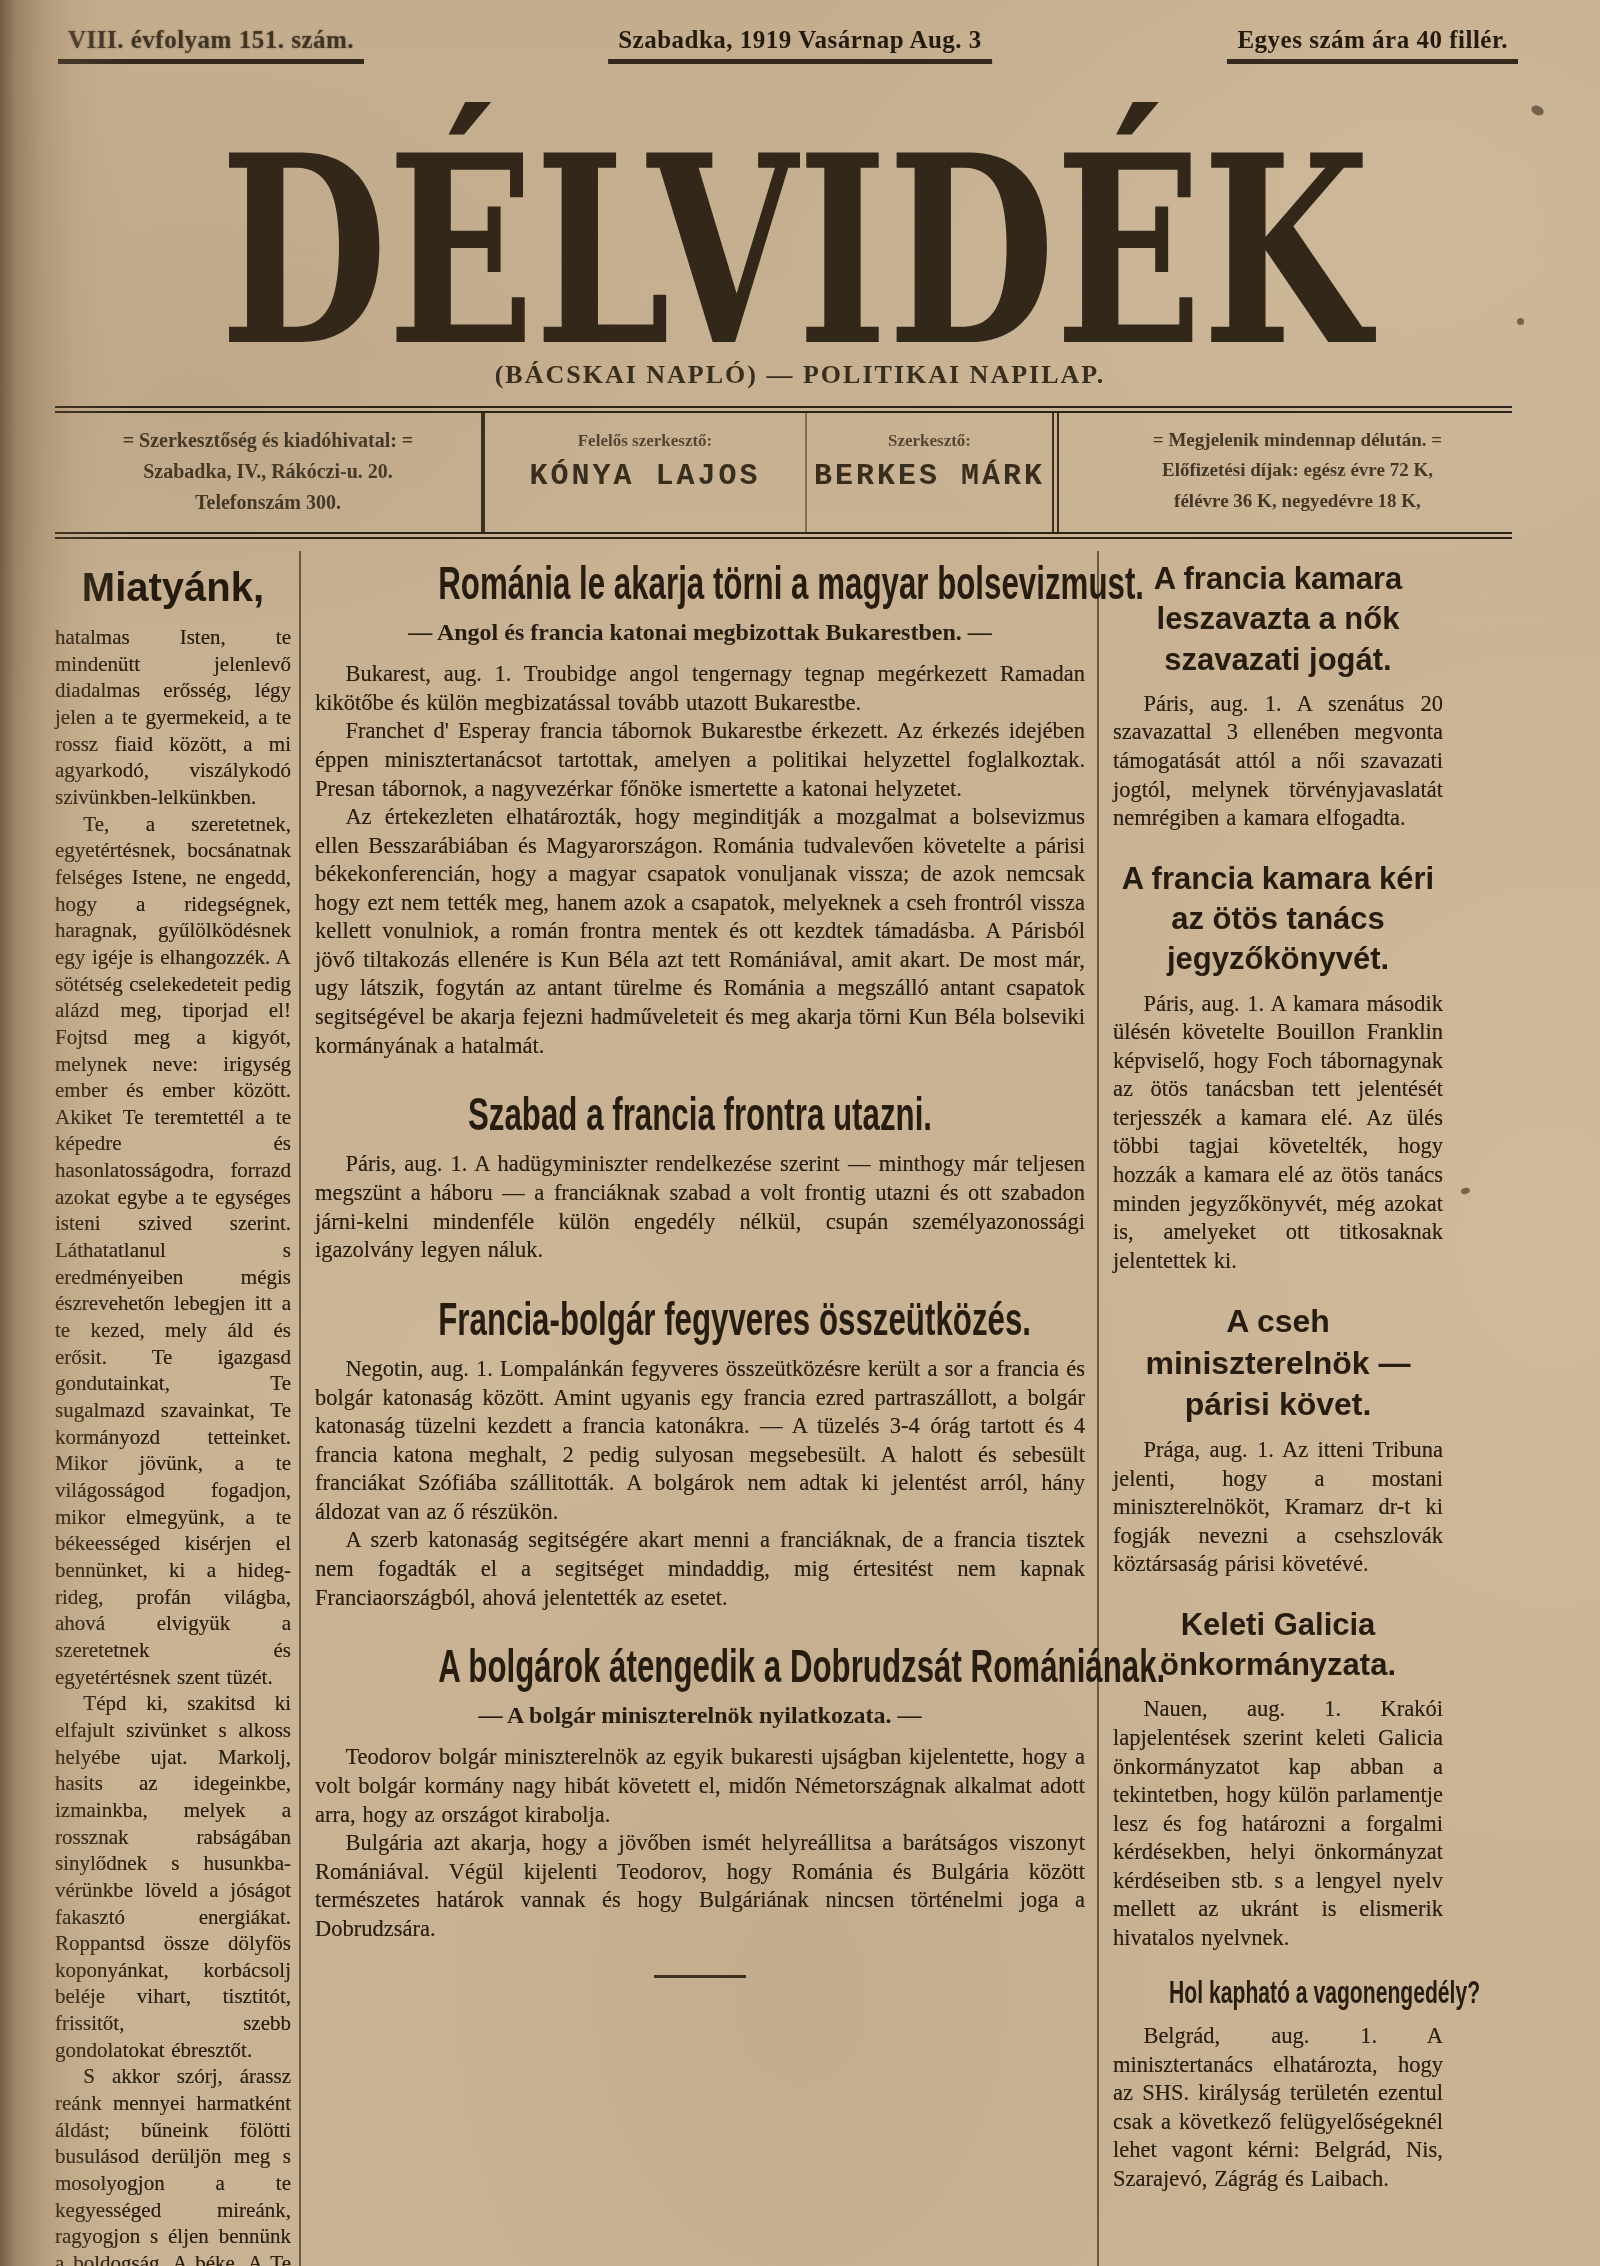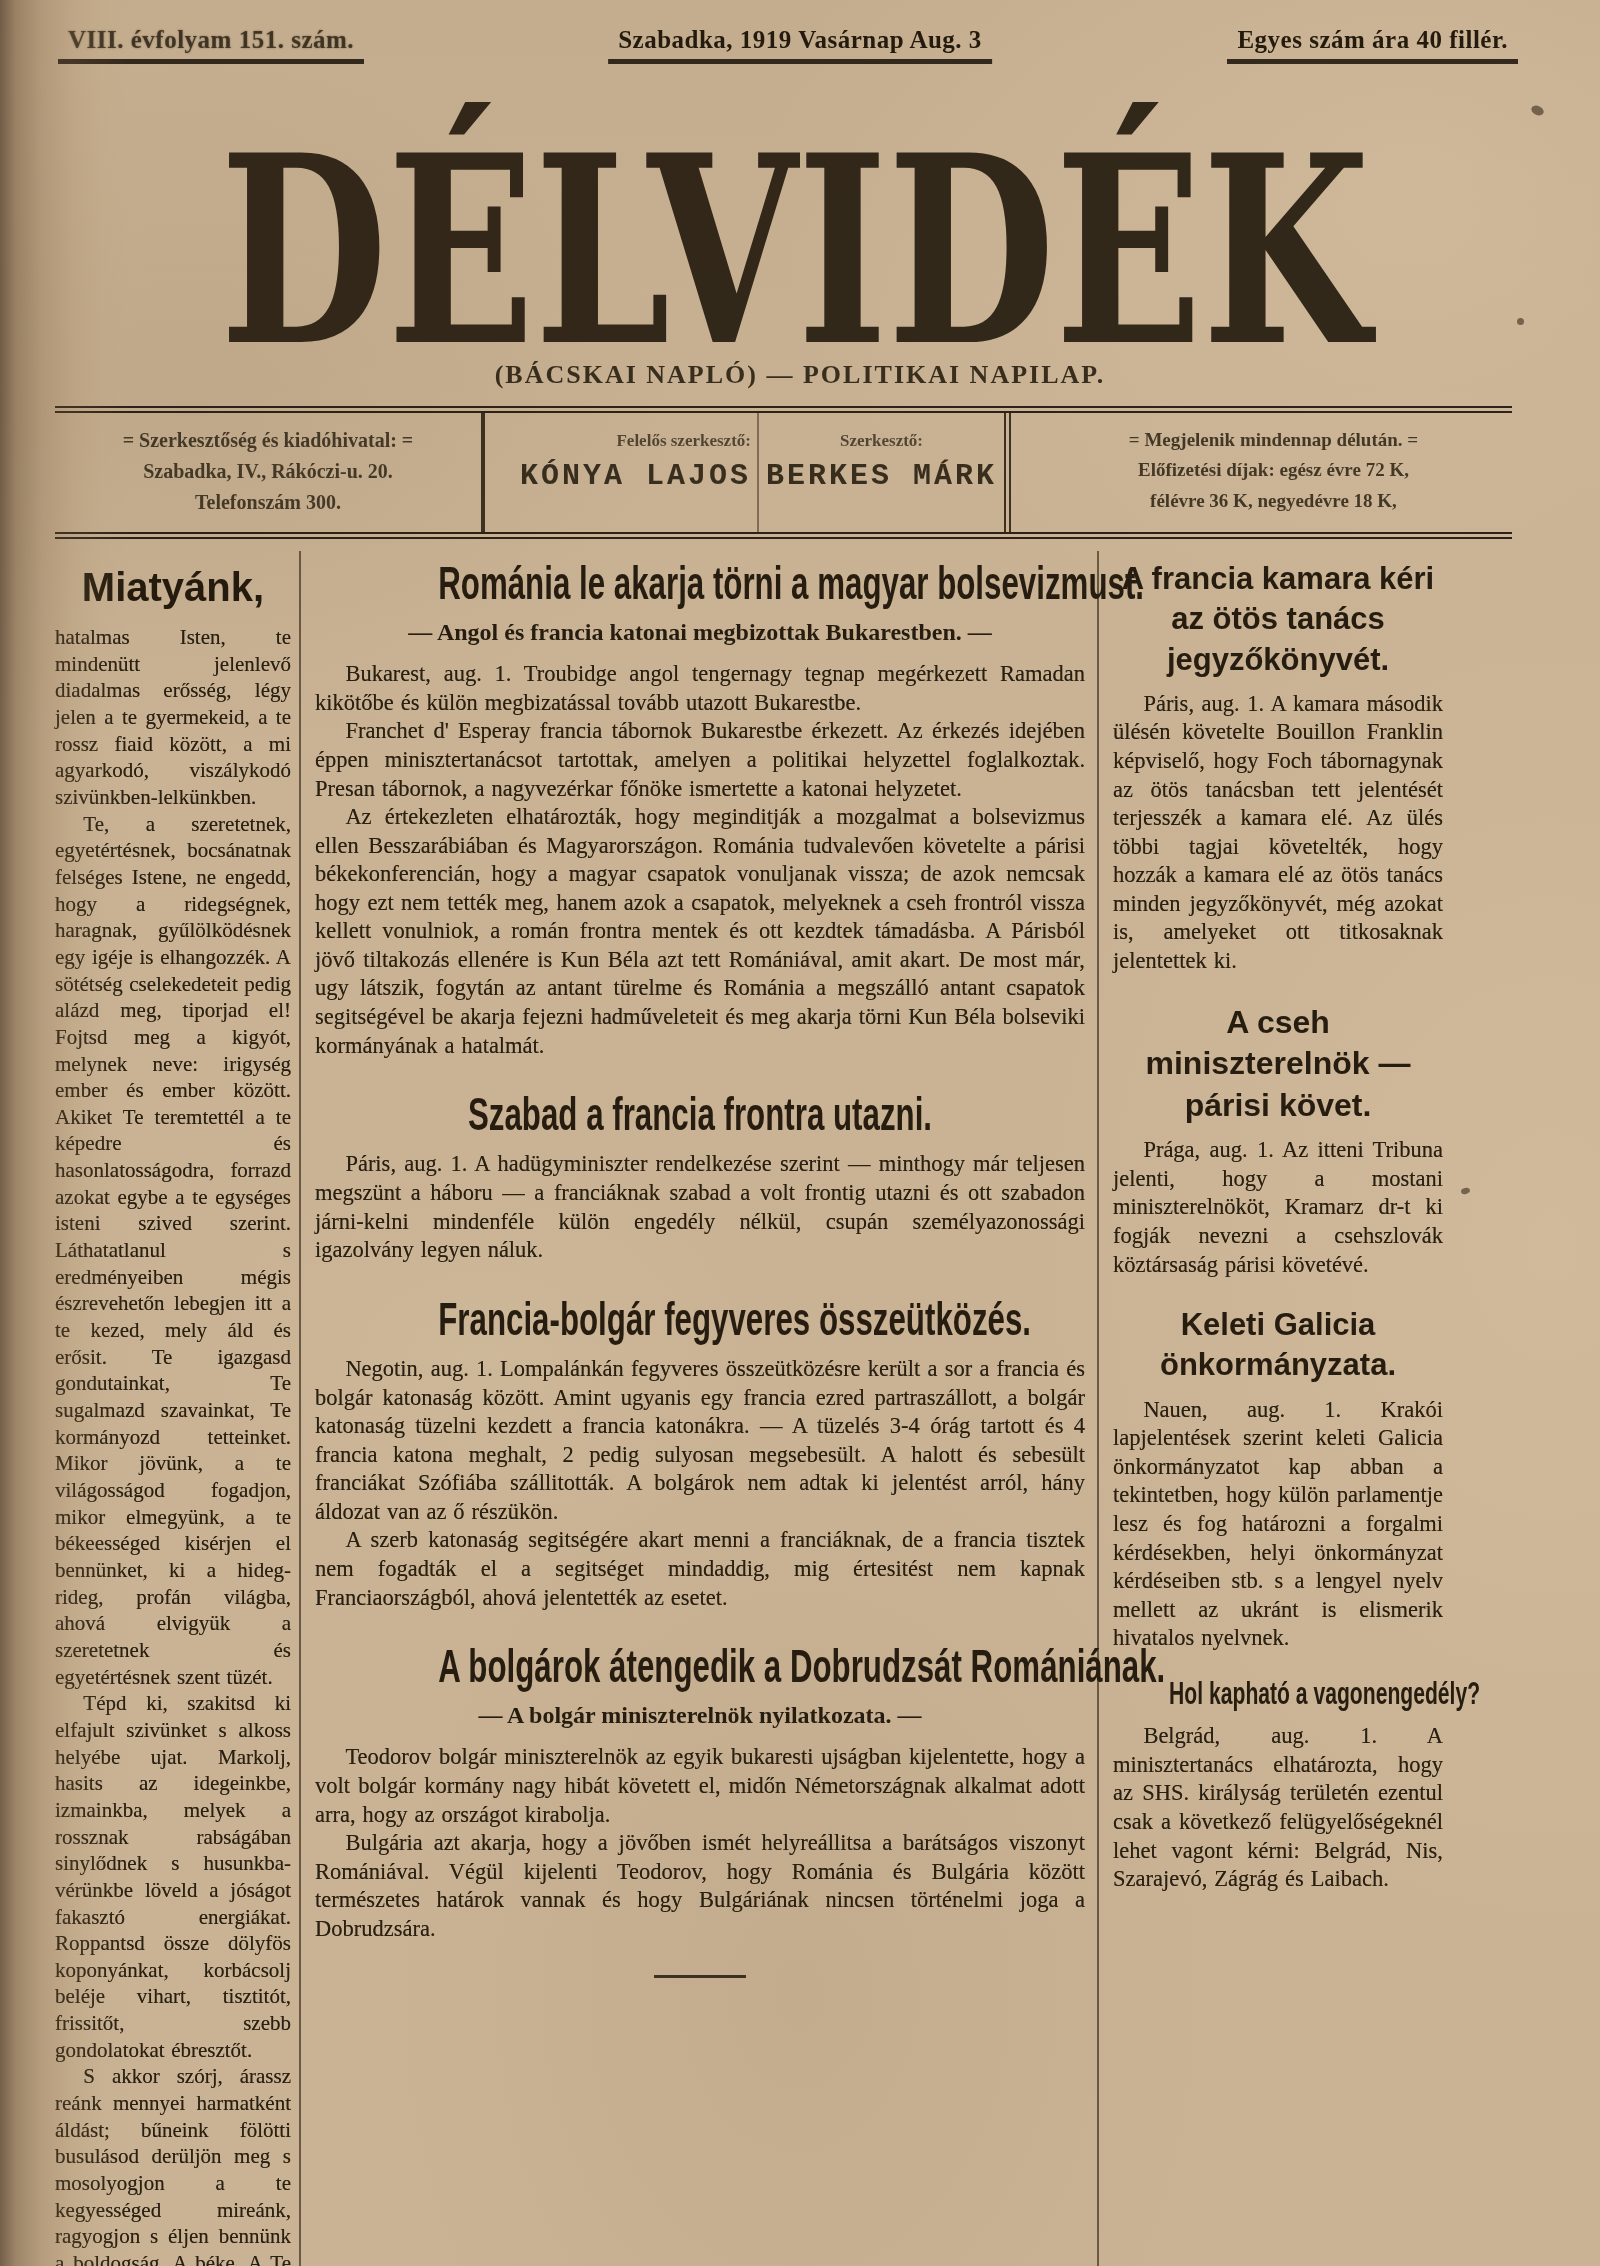--- a/index.html
+++ b/index.html
@@ -43,21 +43,21 @@
     fill:#281f11;fill-opacity:0.94;}
   .subtitle{text-align:center;font-weight:bold;font-size:26px;letter-spacing:2px;
     margin-top:4px;color:rgba(36,27,14,0.88);}
 
   
   .infobar{display:flex;align-items:stretch;margin:16px 88px 0 55px;
     border-top:7px double rgba(30,22,12,0.92);border-bottom:7px double rgba(30,22,12,0.92);}
   .ib-box{text-align:center;padding:12px 6px 14px;box-sizing:border-box;}
   .ib-office{width:430px;font-weight:bold;font-size:20px;line-height:1.55;
     color:rgba(36,27,14,0.80);border-right:4px solid rgba(36,27,14,0.85);}
-  .ib-ed1{width:272px;text-align:right;}
+  .ib-ed1{width:320px;}
   .ib-ed2{width:254px;border-left:2px solid rgba(36,27,14,0.45);
     border-right:7px double rgba(36,27,14,0.85);}
   .ib-publish{flex:1;font-weight:bold;font-size:19px;line-height:1.6;color:rgba(36,27,14,0.82);padding-left:30px;}
   .ib-role{font-size:17px;font-weight:bold;margin-top:6px;color:rgba(36,27,14,0.72);}
   .ib-name{font-size:30px;font-weight:bold;letter-spacing:3px;margin-top:8px;
     font-family:Liberation Mono, monospace;color:rgba(36,27,14,0.88);}
 
   
   .columns{display:flex;align-items:stretch;margin:12px 157px 0 55px;}
   .col{box-sizing:border-box;}
@@ -167,20 +167,24 @@
         <h1 class="hxl">A bolgárok átengedik a Dobrudzsát Romániának.</h1>
         <div class="subhead">— A bolgár miniszterelnök nyilatkozata. —</div>
         <p class="body">Teodorov bolgár miniszterelnök az egyik bukaresti ujságban kijelentette, hogy a volt bolgár kormány nagy hibát követett el, midőn Németországnak alkalmat adott arra, hogy az országot kirabolja.</p>
         <p class="body">Bulgária azt akarja, hogy a jövőben ismét helyreállitsa a barátságos viszonyt Romániával. Végül kijelenti Teodorov, hogy Románia és Bulgária között természetes határok vannak és hogy Bulgáriának nincsen történelmi joga a Dobrudzsára.</p>
       </article>
       <div class="end-rule"></div>
     </section>
 
     <section class="col col-right">
       <article>
+        <h2 class="hrt">A francia kamara leszavazta a nők szavazati jogát.</h2>
+        <p class="body">Páris, aug. 1. A szenátus 20 szavazattal 3 ellenében megvonta támogatását attól a női szavazati jogtól, melynek törvényjavaslatát nemrégiben a kamara elfogadta.</p>
+      </article>
+      <article>
         <h2 class="hrt">A francia kamara kéri az ötös tanács jegyzőkönyvét.</h2>
         <p class="body">Páris, aug. 1. A kamara második ülésén követelte Bouillon Franklin képviselő, hogy Foch tábornagynak az ötös tanácsban tett jelentését terjesszék a kamara elé. Az ülés többi tagjai követelték, hogy hozzák a kamara elé az ötös tanács minden jegyzőkönyvét, még azokat is, amelyeket ott titkosaknak jelentettek ki.</p>
       </article>
       <article>
         <h2 class="hrt hrt-sm">A cseh miniszterelnök — párisi követ.</h2>
         <p class="body">Prága, aug. 1. Az itteni Tribuna jelenti, hogy a mostani miniszterelnököt, Kramarz dr-t ki fogják nevezni a csehszlovák köztársaság párisi követévé.</p>
       </article>
       <article>
         <h2 class="hrt">Keleti Galicia önkormányzata.</h2>
         <p class="body">Nauen, aug. 1. Krakói lapjelentések szerint keleti Galicia önkormányzatot kap abban a tekintetben, hogy külön parlamentje lesz és fog határozni a forgalmi kérdésekben, helyi önkormányzat kérdéseiben stb. s a lengyel nyelv mellett az ukránt is elismerik hivatalos nyelvnek.</p>

